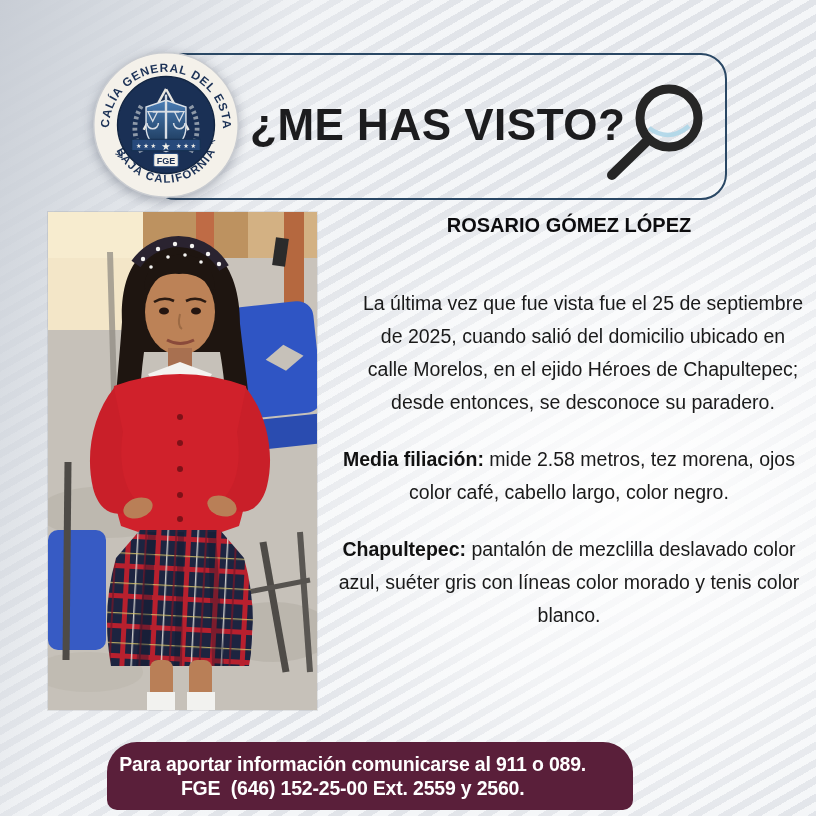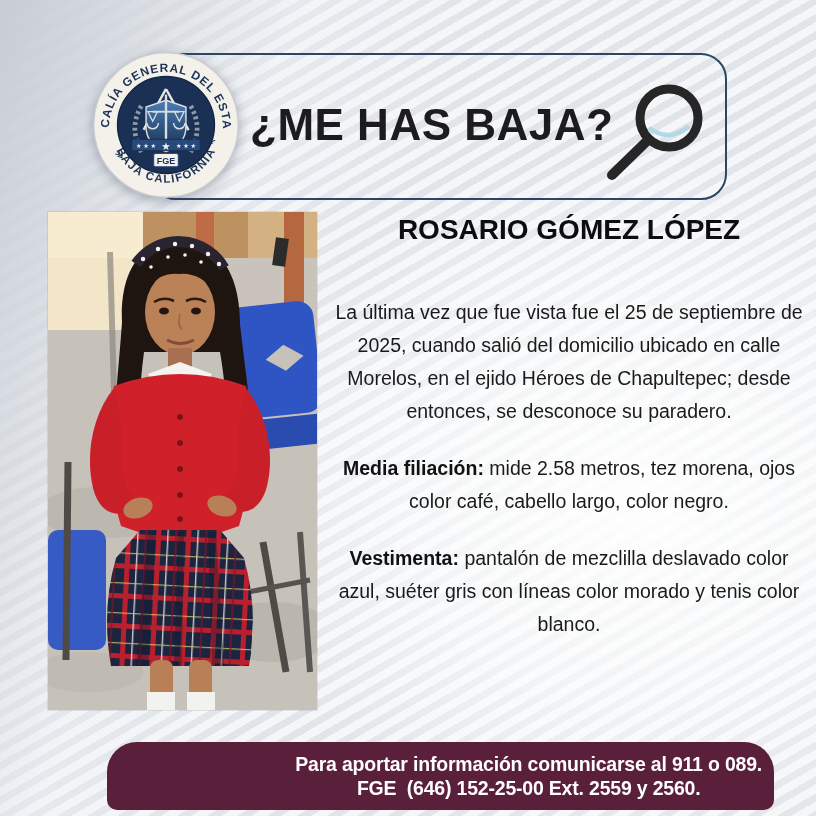--- a/index.html
+++ b/index.html
@@ -19,28 +19,28 @@
     position:absolute;left:250px;top:103px;
     font-size:44px;font-weight:700;color:#1c1c1e;letter-spacing:.5px;line-height:1;
     white-space:nowrap;
   }
   .magnifier{position:absolute;left:600px;top:78px;}
   .seal{position:absolute;left:90px;top:49px;width:152px;height:152px;filter:drop-shadow(0 3px 6px rgba(40,50,70,.35));}
   .photo{position:absolute;left:48px;top:212px;width:269px;height:498px;box-shadow:0 0 0 1px rgba(0,0,0,.08);}
   .info{
     position:absolute;left:333px;top:214px;width:472px;text-align:center;color:#1a1a1a;
   }
-  .person-name{font-size:28px;font-weight:700;color:#0d0d0f;line-height:1.14;}
-  .info .lead{margin-top:50px;}
+  .person-name{font-size:20px;font-weight:700;color:#0d0d0f;line-height:1.14;}
+  .info .lead{margin-top:50px;margin-left:28px;}
   .info p{font-size:19.5px;line-height:33px;margin:0 0 24px 0;}
   .info p b{color:#111;margin-top:44px;}
   .banner{
-    position:absolute;left:107px;top:742px;width:667px;height:68px;
+    position:absolute;left:107px;top:742px;width:526px;height:68px;
     background:#5a1f3a;border-radius:30px 30px 10px 10px;
-    display:flex;flex-direction:column;justify-content:center;align-items:flex-end;
+    display:flex;flex-direction:column;justify-content:center;align-items:flex-start;
     color:#fff;
   }
   .banner .lines{transform:scaleX(.95);text-align:center;font-weight:700;font-size:20.5px;line-height:24px;letter-spacing:-.2px;}
 </style>
 </head>
 <body>
 
 <div class="poster">
 
   <div class="header-box"></div>
@@ -79,21 +79,21 @@
 
     <rect x="44" y="95" width="72" height="12" fill="#27497b" stroke="#16304f" stroke-width="1"></rect>
     <text x="59" y="104" font-size="6.5" fill="#f4f1ea" text-anchor="middle">★ ★ ★</text>
     <text x="101" y="104" font-size="6.5" fill="#f4f1ea" text-anchor="middle">★ ★ ★</text>
     <text x="80" y="106" font-size="11" fill="#f4f1ea" text-anchor="middle">★</text>
 
     <rect x="67" y="110" width="26" height="14" rx="2" fill="#f4f1ea" stroke="#27497b" stroke-width="1.2"></rect>
     <text x="80" y="121" font-size="9.5" font-weight="bold" fill="#1b3156" text-anchor="middle">FGE</text>
   </svg>
 
-  <div class="title">¿ME HAS BAJA?</div>
+  <div class="title">¿ME HAS VISTO?</div>
 
   <svg class="magnifier" width="115" height="110" viewBox="0 0 115 110">
     <circle cx="69" cy="40" r="29" fill="none" stroke="#262626" stroke-width="9"></circle>
     <path d="M 49,50 Q 69,65 89,48" fill="none" stroke="#aed6e8" stroke-width="4.5" opacity=".9"></path>
     <line x1="47" y1="63" x2="12" y2="97" stroke="#262626" stroke-width="10" stroke-linecap="round"></line>
   </svg>
 
   <svg class="photo" viewBox="0 0 269 498" preserveAspectRatio="none">
     <rect width="269" height="498" fill="#c9c3bb"></rect>
 
@@ -192,21 +192,21 @@
   </svg>
 
   <div class="info">
     <div class="person-name">ROSARIO GÓMEZ LÓPEZ</div>
 
     <p class="lead">La última vez que fue vista fue el 25 de septiembre de 2025, cuando salió del domicilio ubicado en calle Morelos, en el ejido Héroes de Chapultepec; desde entonces, se desconoce su paradero.</p>
 
     <p><b>Media filiación:</b>
       <span>mide 2.58 metros, tez morena, ojos color café, cabello largo, color negro.</span></p>
 
-    <p><b>Vestimenta:</b>
+    <p><b>Chapultepec:</b>
       <span>pantalón de mezclilla deslavado color azul, suéter gris con líneas color morado y tenis color blanco.</span></p>
   </div>
 
   <div class="banner">
     <div class="lines">
       <div>Para aportar información comunicarse al 911 o 089.</div>
       <div>FGE&nbsp; (646) 152-25-00 Ext. 2559 y 2560.</div>
     </div>
   </div>
 

